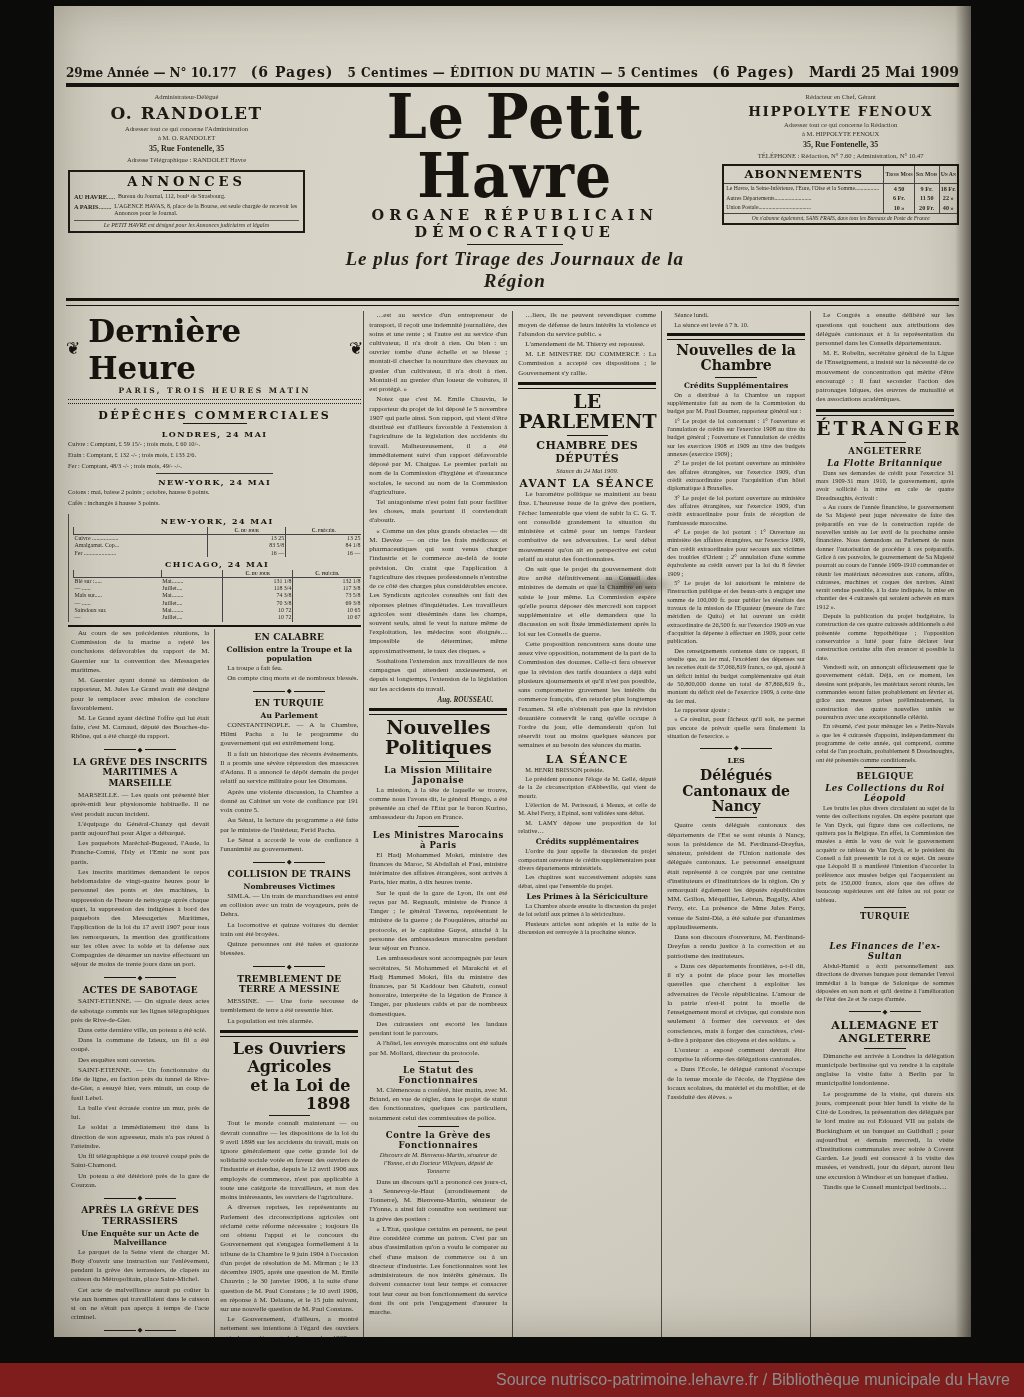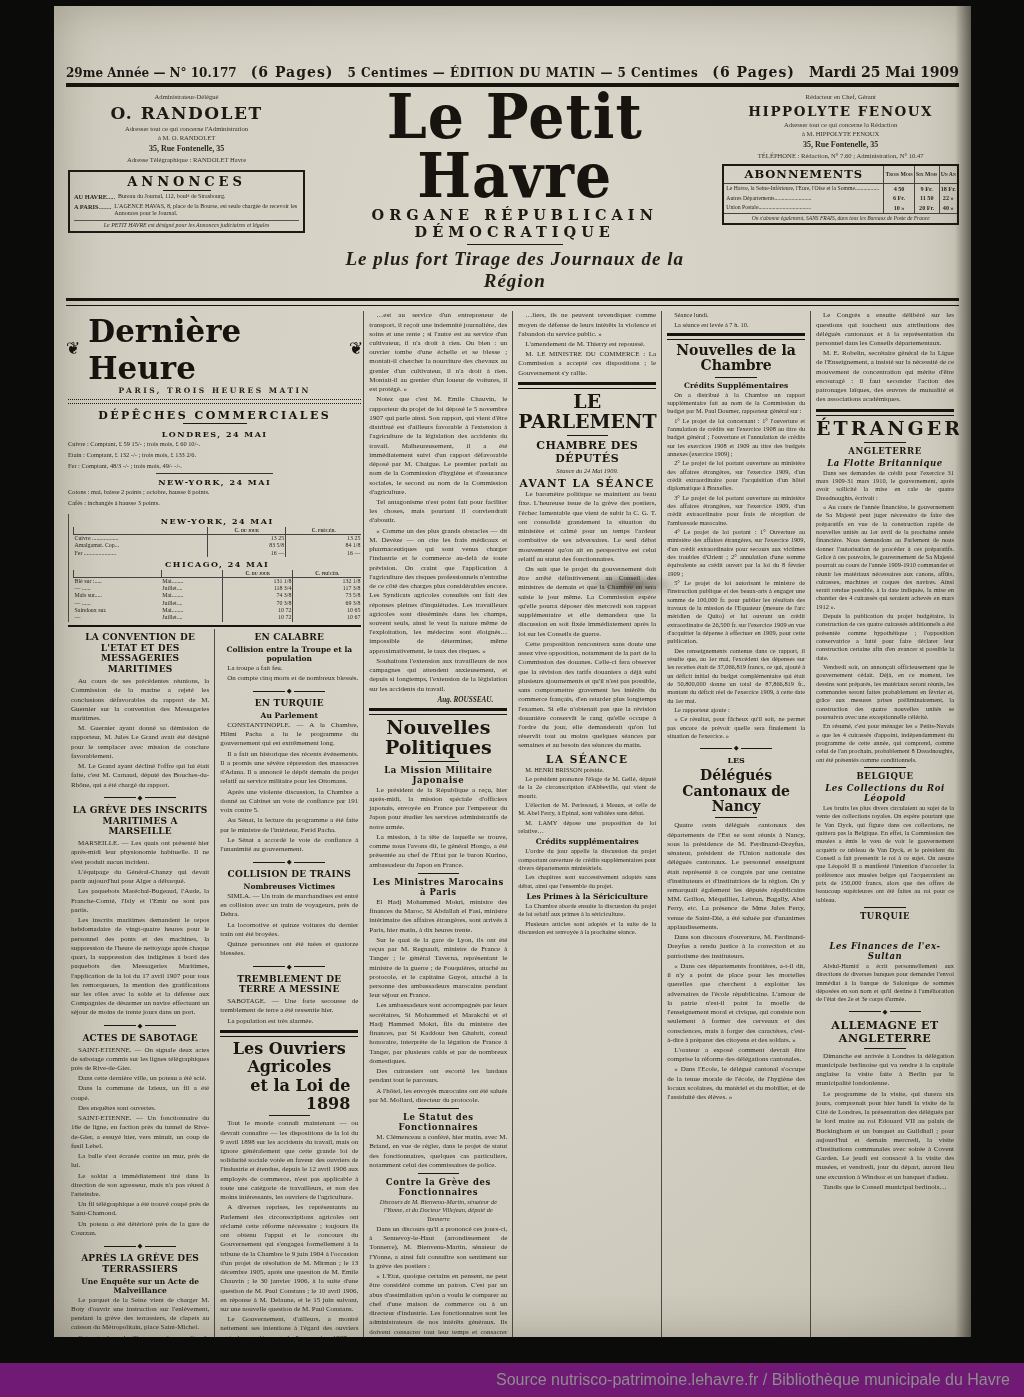--- a/index.html
+++ b/index.html
@@ -99,21 +99,21 @@
   .byline{font-style:italic;font-size:6.4px;line-height:1.3;text-align:center;margin:1px 6px 2px;}
   .sig{font-style:italic;font-weight:bold;font-size:7.2px;text-align:right;padding-right:14px;margin:2px 0 3px;}
   .kicker{font-family:"DejaVu Serif",serif;font-weight:bold;font-size:8px;text-align:center;margin-top:3px;color:#1b1813;}
   .divider{display:flex;align-items:center;margin:4px 24% 3px;color:#1b1813;}
   .divider::before,.divider::after{content:"";flex:1;border-top:1.5px solid #1b1813;}
   .divider span{font-size:6.5px;padding:0 2px;font-family:"DejaVu Sans",sans-serif;}
   .divline{width:30%;margin:3px auto;border-top:1px solid #1b1813;}
   .bigrule{border-top:3px solid #16140f;border-bottom:1px solid #16140f;height:3px;margin:4px 0 3px;}
 
   
-  .source-bar{position:absolute;left:0;right:0;bottom:0;height:34px;background:#701a75;
+  .source-bar{position:absolute;left:0;right:0;bottom:0;height:34px;background:#7f1d1d;
     font-family:"Liberation Sans",sans-serif;font-size:16px;line-height:34px;color:#8d8d8d;
     text-align:right;padding-right:14px;}
 </style>
 </head>
 <body>
 
 <div class="page">
   <div class="paper">
 
     <div class="dateline">
@@ -294,21 +294,20 @@
                     <td class="mk-v">10 72</td>
                     <td class="mk-v">10 67</td>
                   </tr>
             </tbody>
               </table>
           </div>
         </div>
         <div class="pair-rule"></div>
         <div class="duo">
           <div class="col">
-              <h3 class="hd h-md">LA CONVENTION DE L'ETAT ET DES MESSAGERIES MARITIMES</h3>
               <p class="bp">Au cours de ses précédentes réunions, la Commission de la marine a rejeté les conclusions défavorables du rapport de M. Guernier sur la convention des Messageries maritimes.</p>
               <p class="bp">M. Guernier ayant donné sa démission de rapporteur, M. Jules Le Grand avait été désigné pour le remplacer avec mission de conclure favorablement.</p>
               <p class="bp">M. Le Grand ayant décliné l'offre qui lui était faite, c'est M. Carnaud, député des Bouches-du-Rhône, qui a été chargé du rapport.</p>
               <div class="divider">
                 <span>◆</span>
               </div>
               <h3 class="hd h-md">LA GRÈVE DES INSCRITS MARITIMES A MARSEILLE</h3>
               <p class="bp">MARSEILLE. — Les quais ont présenté hier après-midi leur physionomie habituelle. Il ne s'est produit aucun incident.</p>
               <p class="bp">L'équipage du Général-Chanzy qui devait partir aujourd'hui pour Alger a débarqué.</p>
               <p class="bp">Les paquebots Maréchal-Bugeaud, l'Aude, la Franche-Comté, l'Isly et l'Emir ne sont pas partis.</p>
@@ -360,21 +359,21 @@
               </div>
               <h3 class="hd h-md">COLLISION DE TRAINS</h3>
               <div class="subhd">Nombreuses Victimes</div>
               <p class="bp">SIMLA. — Un train de marchandises est entré en collision avec un train de voyageurs, près de Dehra.</p>
               <p class="bp">La locomotive et quinze voitures du dernier train ont été broyées.</p>
               <p class="bp">Quinze personnes ont été tuées et quatorze blessées.</p>
               <div class="divider">
                 <span>◆</span>
               </div>
               <h3 class="hd h-md">TREMBLEMENT DE TERRE A MESSINE</h3>
-              <p class="bp">SABOTAGE. — Une forte secousse de tremblement de terre a été ressentie hier.</p>
+              <p class="bp">MESSINE. — Une forte secousse de tremblement de terre a été ressentie hier.</p>
               <p class="bp">La population est très alarmée.</p>
               <div class="bigrule"></div>
               <h3 class="hd h-feature">Les Ouvriers Agricoles</h3>
               <h3 class="hd h-feature f2">et la Loi de 1898</h3>
               <div class="divline"></div>
               <p class="bp">Tout le monde connaît maintenant — ou devrait connaître — les dispositions de la loi du 9 avril 1898 sur les accidents du travail, mais on ignore généralement que cette grande loi de solidarité sociale votée en faveur des ouvriers de l'industrie et étendue, depuis le 12 avril 1906 aux employés de commerce, n'est pas applicable à toute une catégorie de travailleurs, et non des moins intéressants, les ouvriers de l'agriculture.</p>
               <p class="bp">A diverses reprises, les représentants au Parlement des circonscriptions agricoles ont réclamé cette réforme nécessaire ; toujours ils ont obtenu l'appui et le concours du Gouvernement qui s'engagea formellement à la tribune de la Chambre le 9 juin 1904 à l'occasion d'un projet de résolution de M. Mirman ; le 13 décembre 1905, après une question de M. Emile Chauvin ; le 30 janvier 1906, à la suite d'une question de M. Paul Constans ; le 10 avril 1906, en réponse à M. Delaune, et le 15 juin suivant, sur une nouvelle question de M. Paul Constans.</p>
               <p class="bp">Le Gouvernement, d'ailleurs, a montré nettement ses intentions à l'égard des ouvriers agricoles en déposant, le 5 novembre 1907, un projet de loi qui leur donne satisfaction.</p>
             </div>
         </div>
@@ -384,21 +383,20 @@
           <p class="bp">…est au service d'un entrepreneur de transport, il reçoit une indemnité journalière, des soins et une rente ; si l'autre est au service d'un cultivateur, il n'a droit à rien. Ou bien : un ouvrier tombe d'une échelle et se blesse ; montait-il chercher la nourriture des chevaux au grenier d'un cultivateur, il n'a droit à rien. Montait-il au grenier d'un loueur de voitures, il est protégé. »</p>
           <p class="bp">Notez que c'est M. Emile Chauvin, le rapporteur du projet de loi déposé le 5 novembre 1907 qui parle ainsi. Son rapport, qui vient d'être distribué est d'ailleurs favorable à l'extension à l'agriculture de la législation des accidents du travail. Malheureusement, il a été immédiatement suivi d'un rapport défavorable déposé par M. Chaigue. Le premier parlait au nom de la Commission d'hygiène et d'assurance sociales, le second au nom de la Commission d'agriculture.</p>
           <p class="bp">Tel antagonisme n'est point fait pour faciliter les choses, mais pourtant il conviendrait d'aboutir.</p>
           <p class="bp">« Comme un des plus grands obstacles — dit M. Devèze — on cite les frais médicaux et pharmaceutiques qui sont venus charger l'industrie et le commerce au-delà de toute prévision. On craint que l'application à l'agriculture des risques professionnels n'entraîne de ce côté des charges plus considérables encore. Les Syndicats agricoles consultés ont fait des réponses pleines d'inquiétudes. Les travailleurs agricoles sont disséminés dans les champs, souvent seuls, ainsi le veut la nature même de l'exploitation, les médecins sont éloignés… impossible de déterminer, même approximativement, le taux des risques. »</p>
           <p class="bp">Souhaitons l'extension aux travailleurs de nos campagnes qui attendent anxieusement, et depuis si longtemps, l'extension de la législation sur les accidents du travail.</p>
           <div class="sig">Aug. ROUSSEAU.</div>
           <div class="bigrule"></div>
           <h3 class="hd h-xl">Nouvelles Politiques</h3>
           <div class="divline"></div>
           <div class="subhd s-md">La Mission Militaire Japonaise</div>
-          <p class="bp">Le président de la République a reçu, hier après-midi, la mission spéciale d'officiers japonais, envoyée en France par l'empereur du Japon pour étudier les services administratifs de notre armée.</p>
           <p class="bp">La mission, à la tête de laquelle se trouve, comme nous l'avons dit, le général Hongo, a été présentée au chef de l'Etat par le baron Kurino, ambassadeur du Japon en France.</p>
           <div class="divline"></div>
           <div class="subhd s-md">Les Ministres Marocains à Paris</div>
           <p class="bp">El Hadj Mohammed Mokri, ministre des finances du Maroc, Si Abdallah el Fasi, ministre intérimaire des affaires étrangères, sont arrivés à Paris, hier matin, à dix heures trente.</p>
           <p class="bp">Sur le quai de la gare de Lyon, ils ont été reçus par M. Regnault, ministre de France à Tanger ; le général Taverna, représentant le ministre de la guerre ; de Fouquières, attaché au protocole, et le capitaine Guyot, attaché à la personne des ambassadeurs marocains pendant leur séjour en France.</p>
           <p class="bp">Les ambassadeurs sont accompagnés par leurs secrétaires, Si Mohammed el Marakchi et el Hadj Hammed Mokri, fils du ministre des finances, par Si Kaddour ben Ghabrit, consul honoraire, interprète de la légation de France à Tanger, par plusieurs caïds et par de nombreux domestiques.</p>
           <p class="bp">Des cuirassiers ont escorté les landaus pendant tout le parcours.</p>
           <p class="bp">A l'hôtel, les envoyés marocains ont été salués par M. Mollard, directeur du protocole.</p>
           <div class="divline"></div>
           <div class="subhd s-md">Le Statut des Fonctionnaires</div>

